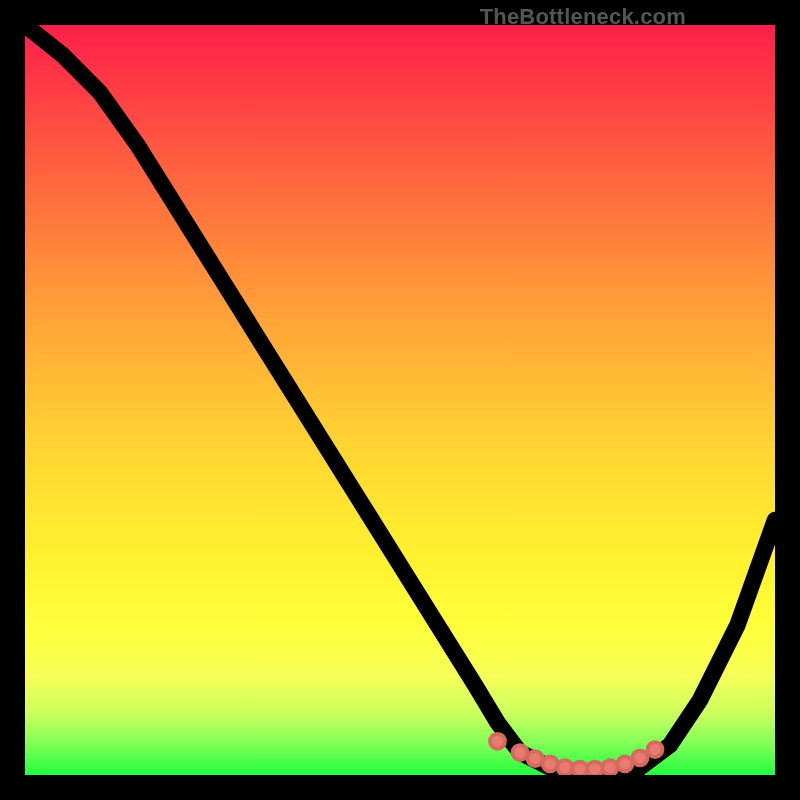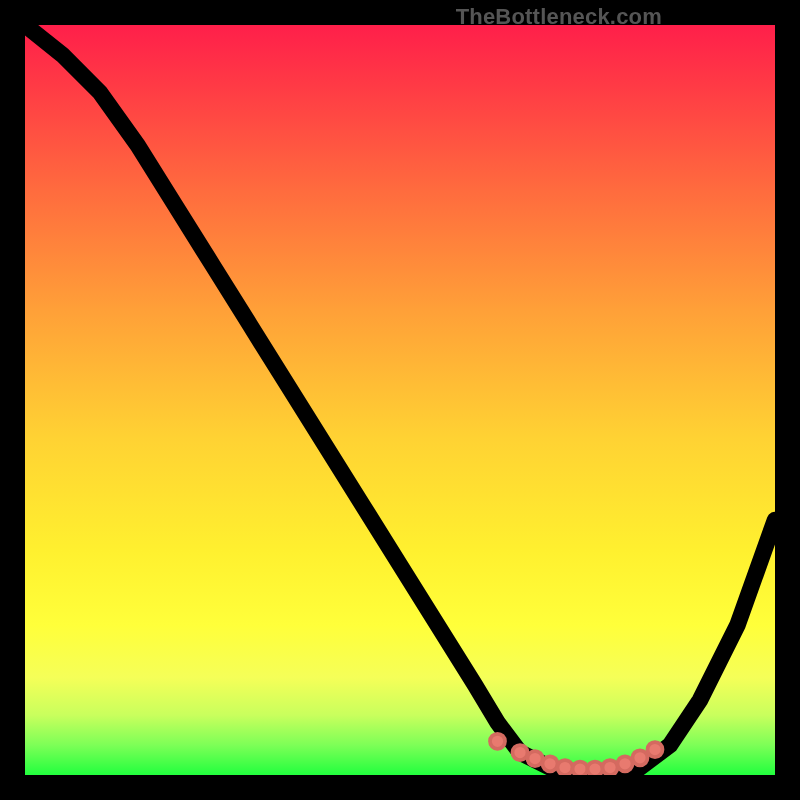--- a/index.html
+++ b/index.html
@@ -8,20 +8,21 @@
     width: 800px;
     height: 800px;
     background: #000;
     font-family: Arial, Helvetica, sans-serif;
   }
   .frame {
     position: relative;
     width: 672px;
     height: 800px;
     background: #000;
+    padding-left: 24px;
   }
   .watermark {
     position: absolute;
     top: 4px;
     right: 10px;
     font-size: 22px;
     font-weight: bold;
     color: #555;
     letter-spacing: 0.2px;
     z-index: 10;

